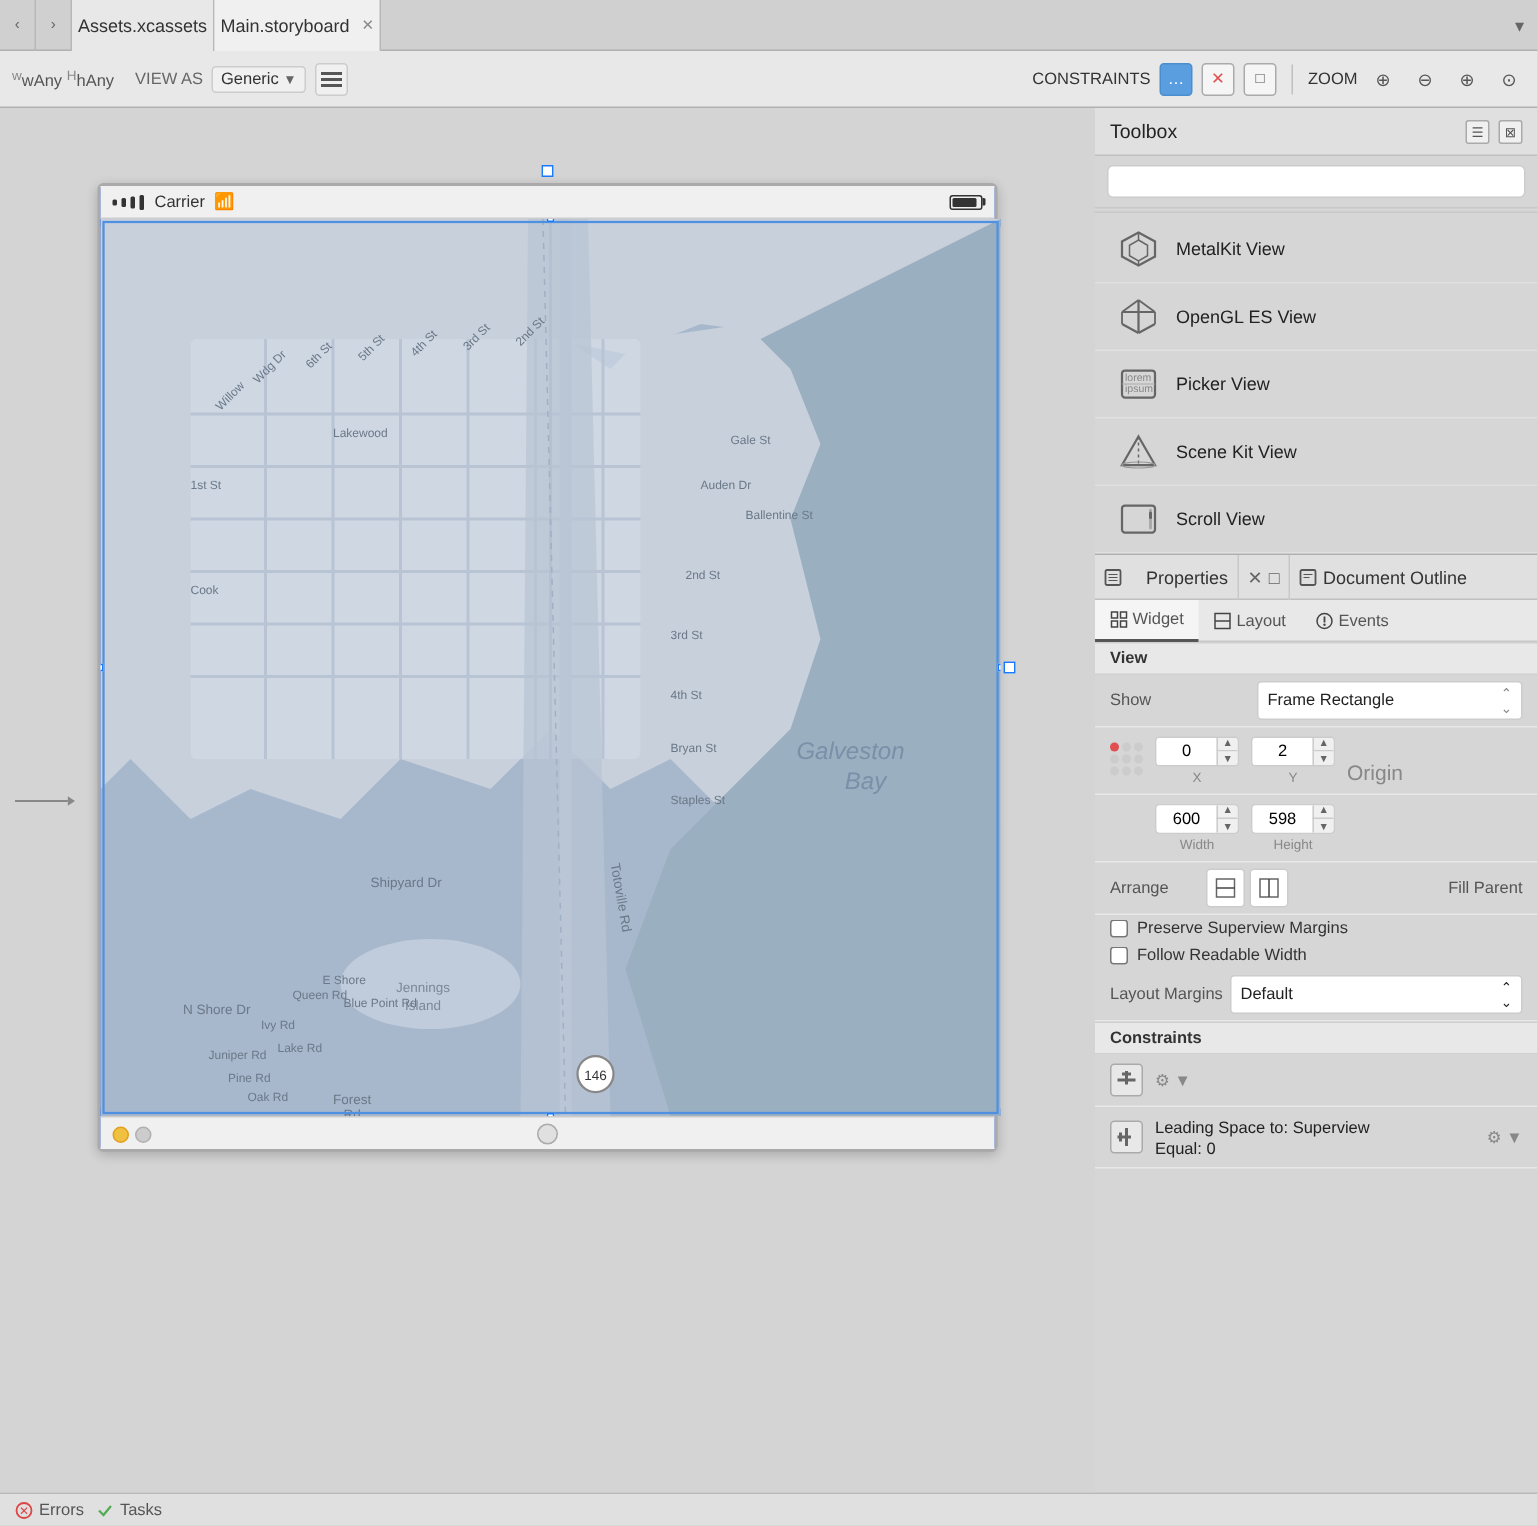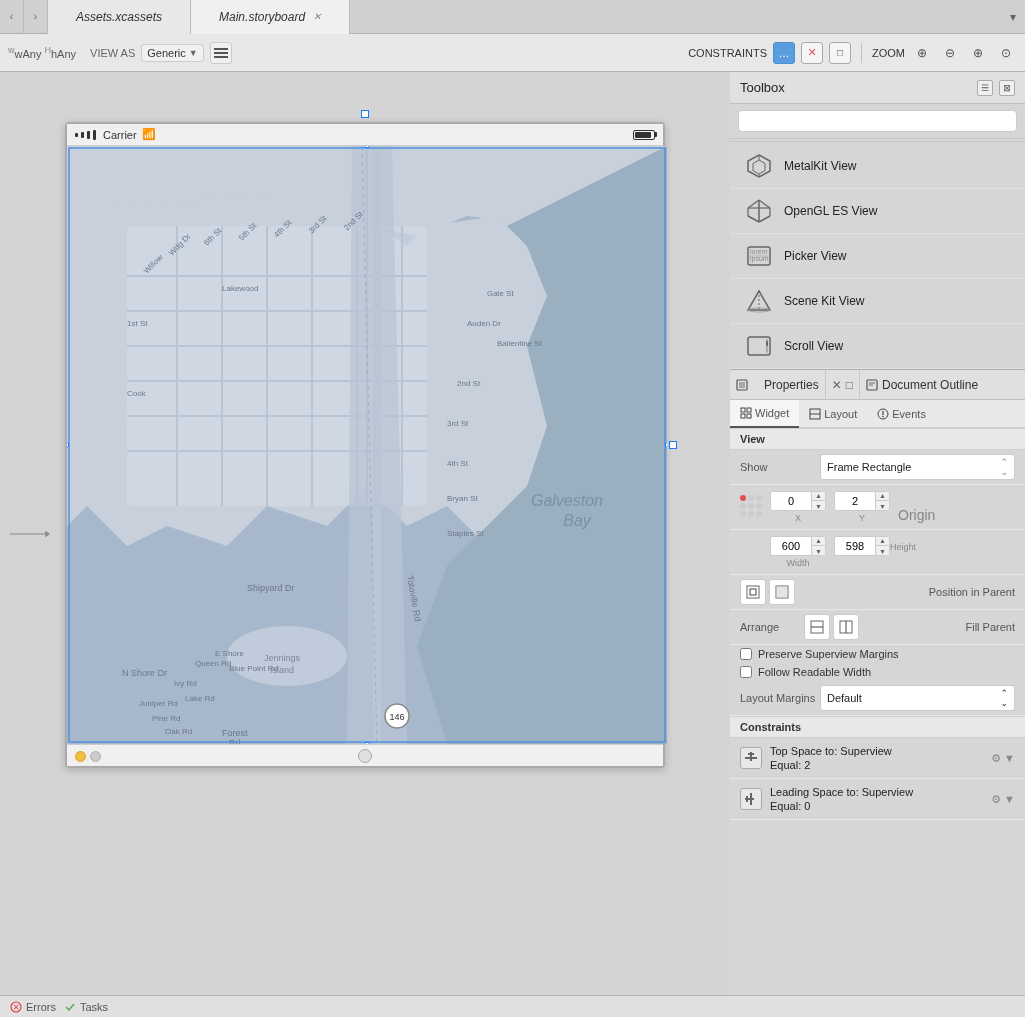--- a/index.html
+++ b/index.html
@@ -7,21 +7,21 @@
 
     
     .tab-bar {
       display: flex; align-items: center; background: #d0d0d0; height: 34px;
       border-bottom: 1px solid #b0b0b0; flex-shrink: 0;
     }
     .tab-nav-btn {
       width: 24px; height: 34px; display: flex; align-items: center; justify-content: center;
       color: #666; cursor: pointer; font-size: 10px; border-right: 1px solid #b8b8b8;
     }
-    .tab { display: flex; align-items: center; height: 34px; padding: 0 28px; background: #e8e8e8; border-right: 1px solid #b8b8b8; font-size: 12px; color: #333; cursor: pointer; font-style: italic; }
+    .tab { display: flex; align-items: center; height: 34px; padding: 0 4px; background: #e8e8e8; border-right: 1px solid #b8b8b8; font-size: 12px; color: #333; cursor: pointer; }
     .tab.active { background: #f0f0f0; }
     .tab .close-btn { margin-left: 8px; color: #888; font-size: 10px; cursor: pointer; }
     .tab-end { flex: 1; }
     .tab-end-btn { width: 24px; height: 34px; display: flex; align-items: center; justify-content: center; color: #666; cursor: pointer; }
 
     
     .toolbar {
       display: flex; align-items: center; background: #e8e8e8; height: 38px;
       border-bottom: 1px solid #b0b0b0; flex-shrink: 0; padding: 0 8px; gap: 6px;
     }
@@ -528,21 +528,21 @@
 
       <div class="props-content">
 
         <div class="section-header">
           <span>View</span>
         </div>
 
         <div class="props-row">
           <span class="props-label">Show</span>
           <div style="display:flex;align-items:center;gap:2px;flex:1;">
-            <div class="props-select" style="flex:1;">
+            <div class="props-select" style="flex:1;margin-left:18px;">
               <span>Frame Rectangle</span>
               <span class="props-select-arrow">⌃<br>⌄</span>
             </div>
           </div>
         </div>
 
         <div style="display:flex;align-items:flex-start;padding:6px 10px;border-bottom:1px solid #e8e8e8;gap:8px;">
 
           <div style="display:flex;flex-direction:column;gap:2px;margin-top:4px;">
             <div style="display:flex;gap:2px;">
@@ -592,49 +592,32 @@
             <div class="number-field">
               <input class="number-input" type="text" value="600" style="">
               <div class="number-stepper">
                 <button class="step-btn">▲</button>
                 <button class="step-btn">▼</button>
               </div>
             </div>
             <span style="font-size:9px;color:#888;margin-top:2px;">Width</span>
           </div>
 
-          <div style="display:flex;flex-direction:row;align-items:center;">
+          <div style="display:flex;flex-direction:column;align-items:center;">
             <div class="number-field">
               <input class="number-input" type="text" value="598" style="">
               <div class="number-stepper">
                 <button class="step-btn">▲</button>
                 <button class="step-btn">▼</button>
               </div>
             </div>
             <span style="font-size:9px;color:#888;margin-top:2px;">Height</span>
           </div>
         </div>
 
-        <div class="arrange-row">
-          <div class="arrange-btns">
-            <div class="arrange-btn">
-              <svg width="16" height="16" viewBox="0 0 16 16">
-                  <rect x="2" y="2" width="12" height="12" fill="none" stroke="#666" stroke-width="1"></rect>
-                  <rect x="5" y="5" width="6" height="6" fill="none" stroke="#444" stroke-width="1"></rect>
-                </svg>
-            </div>
-            <div class="arrange-btn">
-              <svg width="16" height="16" viewBox="0 0 16 16">
-                  <rect x="2" y="2" width="12" height="12" fill="none" stroke="#666" stroke-width="1"></rect>
-                  <rect x="2" y="2" width="12" height="12" fill="#ccc" opacity="0.5"></rect>
-                </svg>
-            </div>
-          </div>
-          <span style="font-size:11px;color:#555;margin-left:auto;">Position in Parent</span>
-        </div>
 
         <div class="arrange-row">
           <span class="arrange-label">Arrange</span>
           <div class="arrange-btns">
             <div class="arrange-btn">
               <svg width="16" height="16" viewBox="0 0 16 16">
                   <rect x="2" y="2" width="12" height="12" fill="none" stroke="#666" stroke-width="1"></rect>
                   <line x1="2" y1="8" x2="14" y2="8" stroke="#444" stroke-width="1"></line>
                 </svg>
             </div>
@@ -669,31 +652,20 @@
           <span>Constraints</span>
         </div>
 
         <div class="constraint-item">
           <div class="constraint-icon">
             <svg width="14" height="14" viewBox="0 0 14 14">
                 <rect x="1" y="6" width="12" height="2" fill="#666"></rect>
                 <rect x="4" y="2" width="6" height="2" fill="#666"></rect>
                 <rect x="6" y="1" width="2" height="9" fill="#666"></rect>
               </svg>
-          </div>
-          <div class="constraint-text">
-            <span style="font-size:11px;color:#222;">
-              <span>Top Space to:</span>
-              <span>Superview</span>
-            </span>
-            <br>
-            <span style="font-size:11px;color:#222;">
-              <span>Equal:</span>
-              <span>2</span>
-            </span>
           </div>
           <span class="constraint-gear">⚙ ▼</span>
         </div>
 
         <div class="constraint-item">
           <div class="constraint-icon">
             <svg width="14" height="14" viewBox="0 0 14 14">
                 <rect x="6" y="1" width="2" height="12" fill="#666"></rect>
                 <rect x="2" y="4" width="2" height="6" fill="#666"></rect>
                 <rect x="1" y="6" width="9" height="2" fill="#666"></rect>

